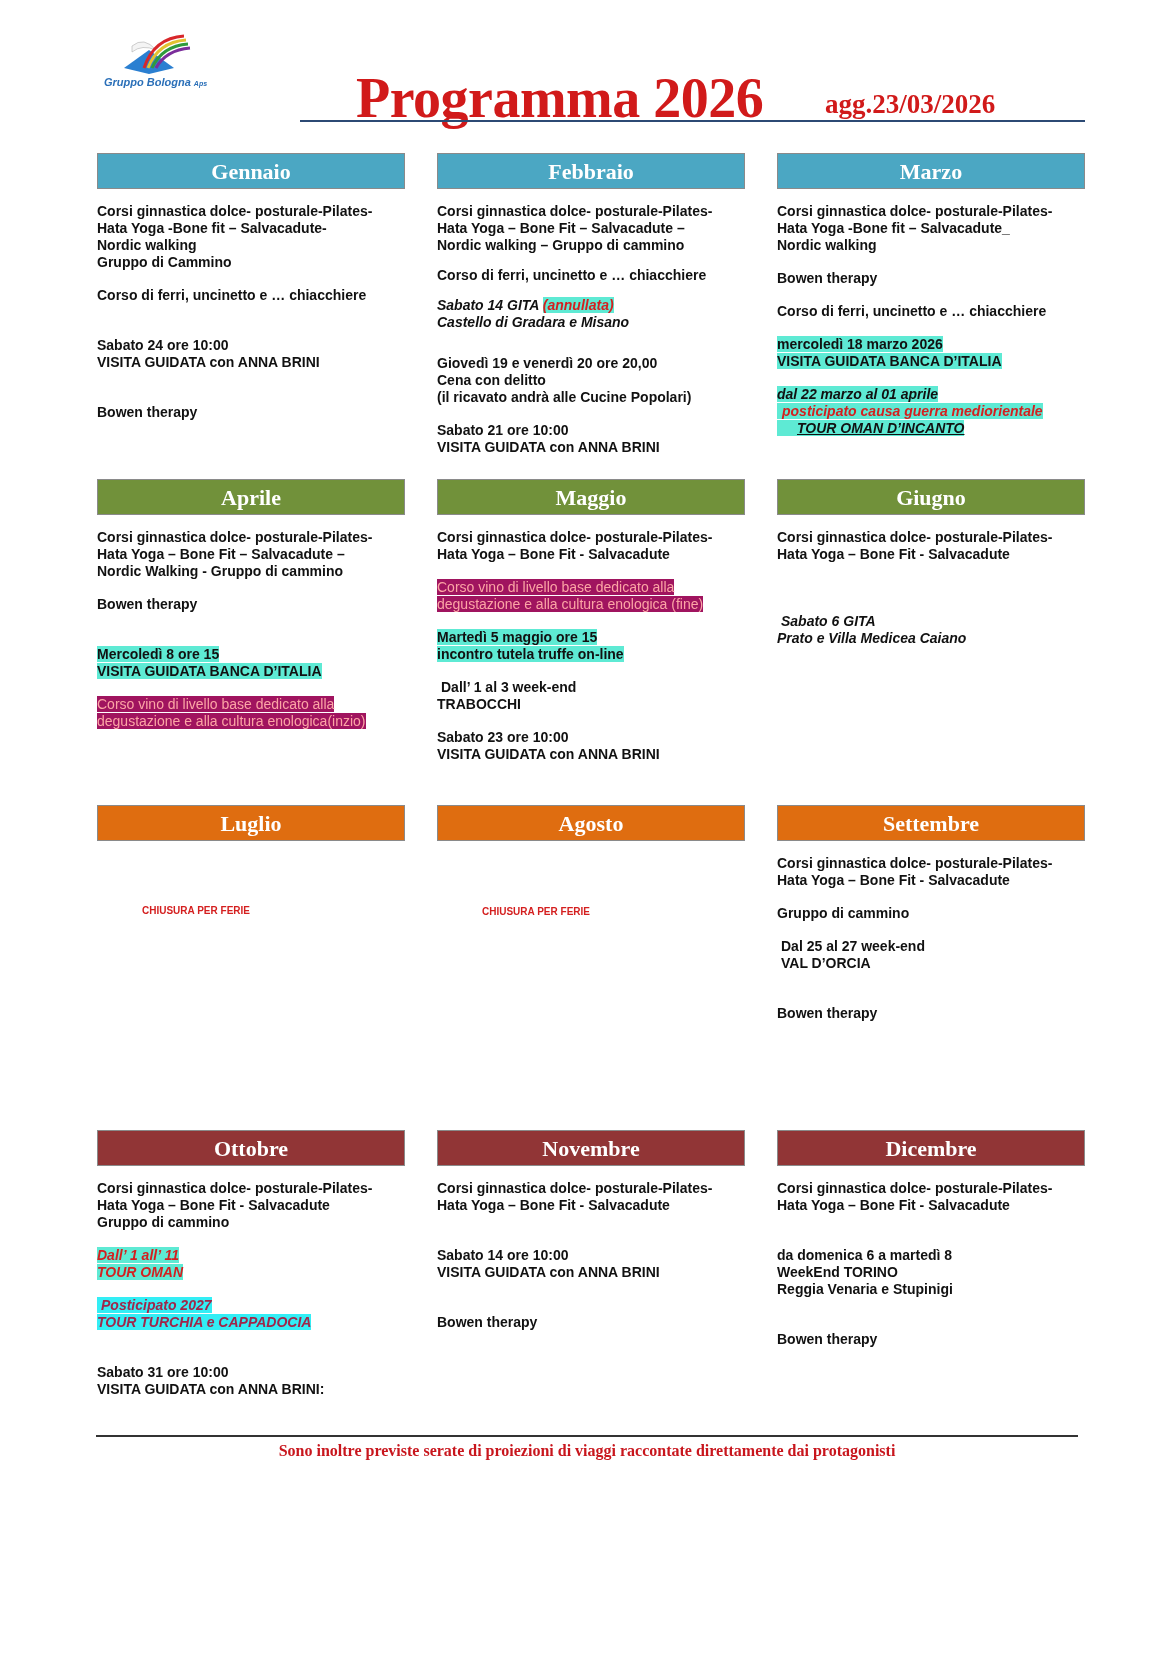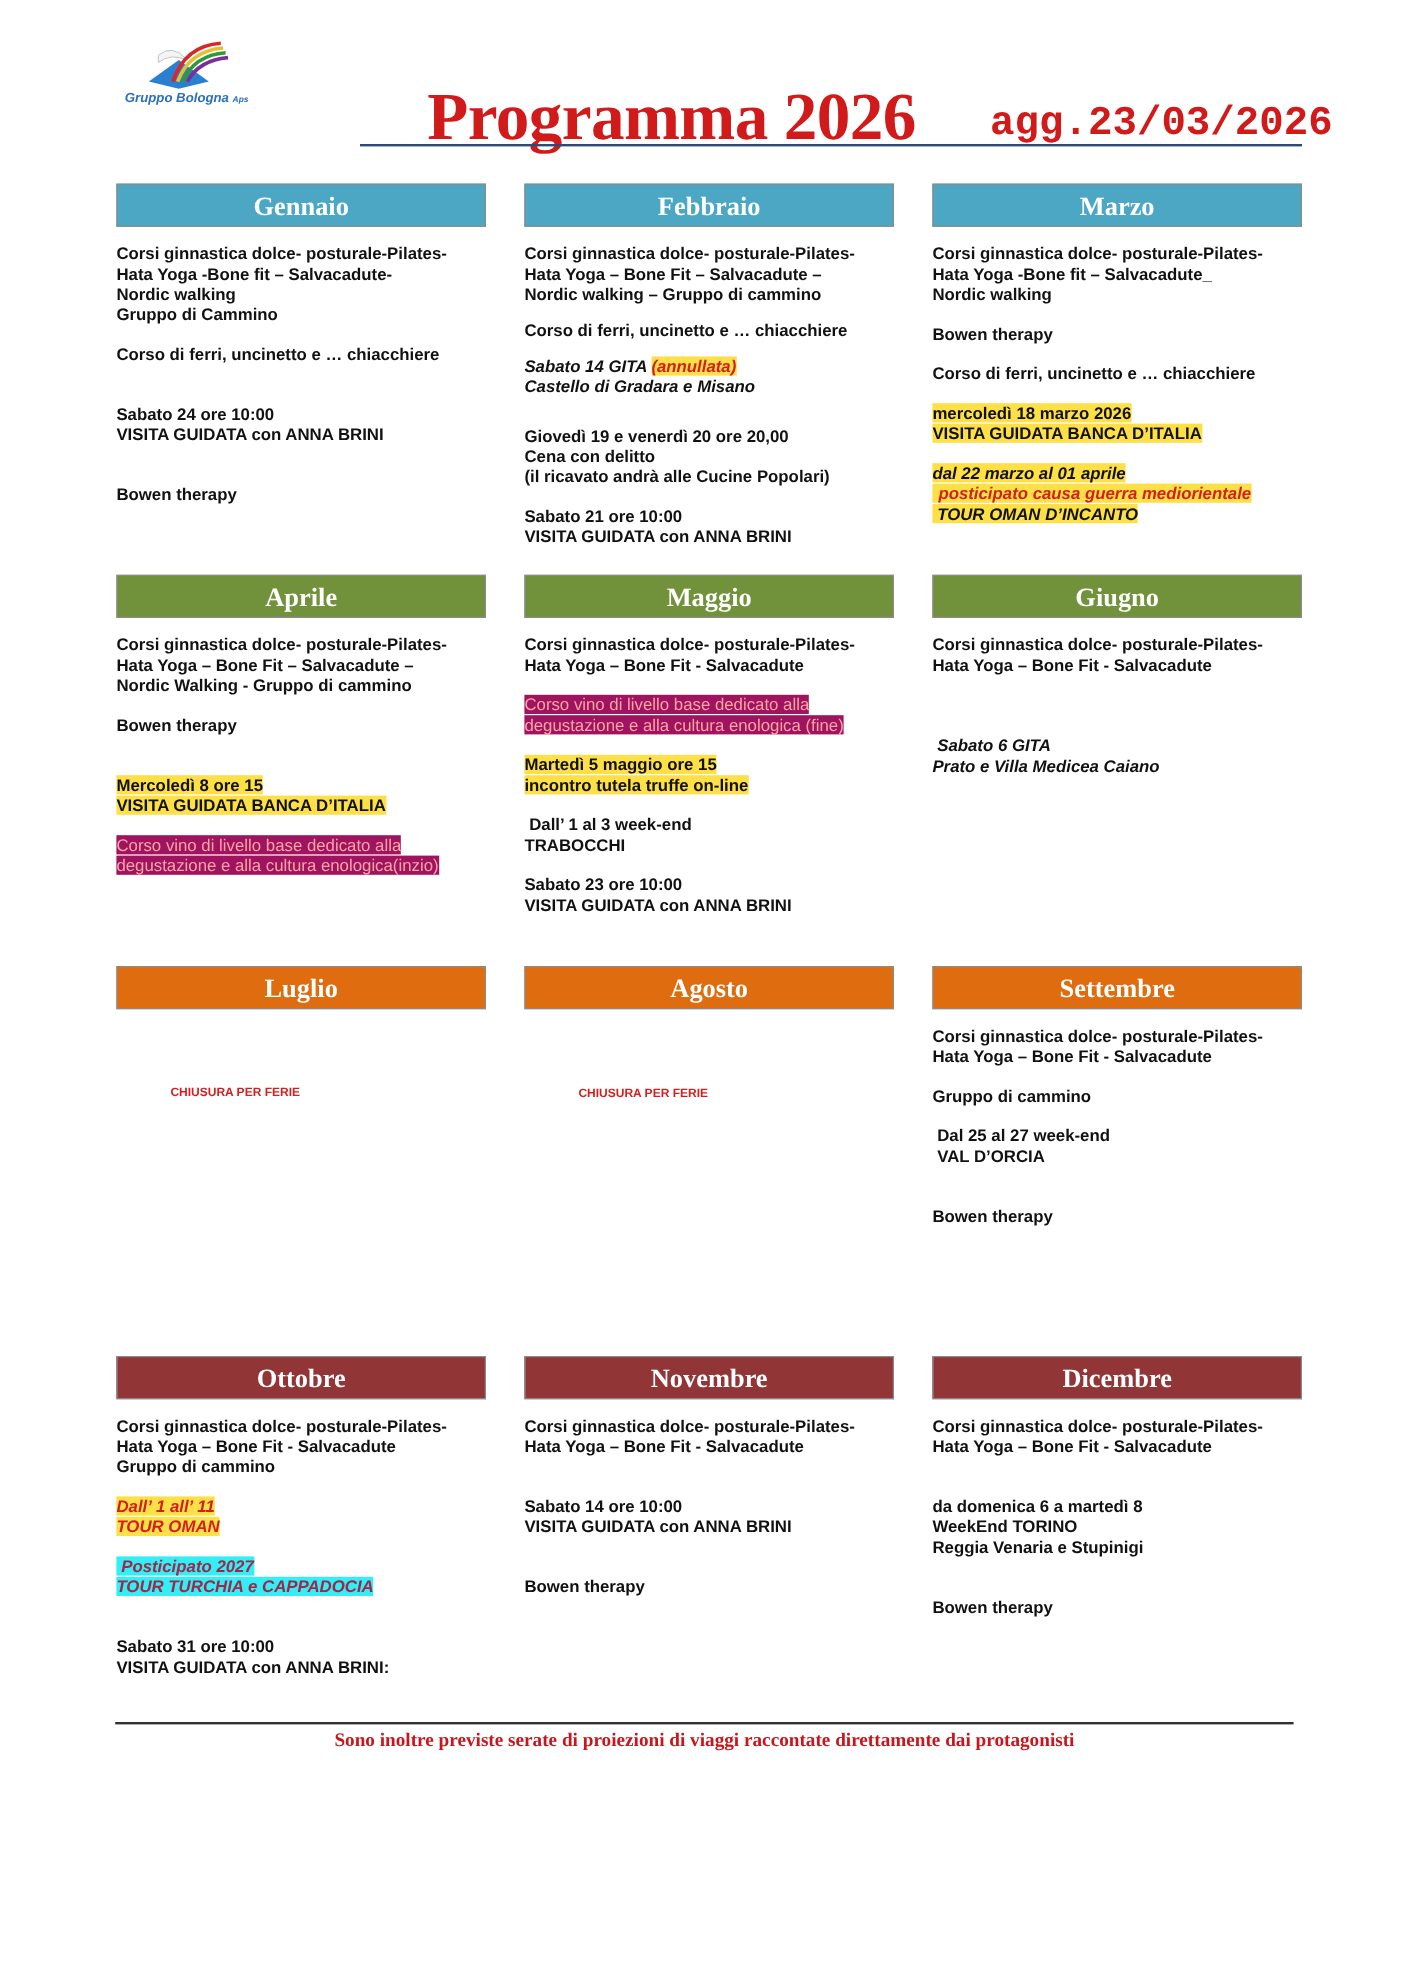--- a/index.html
+++ b/index.html
@@ -4,35 +4,35 @@
   <style>
     html, body { margin: 0; padding: 0; background: #ffffff; }
     body { width: 1169px; height: 1655px; position: relative; overflow: hidden; font-family: "Liberation Sans", sans-serif; color: #111; }
 
     .logo { position: absolute; left: 104px; top: 28px; width: 110px; height: 68px; }
     .logo-text { position: absolute; left: 0; top: 48px; font-family: "Liberation Sans", sans-serif; font-style: italic; font-weight: bold; font-size: 11px; color: #2a6fb8; white-space: nowrap; }
     .logo-sub { position: absolute; left: 14px; top: 42px; font-size: 4px; color: #4a7fc0; }
 
     .title-wrap { position: absolute; left: 300px; top: 72px; width: 788px; height: 52px; }
     .title-main { position: absolute; left: 56px; top: 0; font-family: "Liberation Serif", serif; font-weight: bold; font-size: 56px; color: #d11a1a; letter-spacing: -0.5px; line-height: 52px; }
-    .title-sub { position: absolute; left: 525px; top: 14px; font-family: Liberation Mono, monospace; font-weight: bold; font-size: 34px; color: #d11a1a; line-height: 36px; }
+    .title-sub { position: absolute; left: 525px; top: 14px; font-family: Liberation Serif, serif; font-weight: bold; font-size: 27px; color: #d11a1a; line-height: 36px; }
     .title-rule { position: absolute; left: 300px; top: 120px; width: 785px; height: 2px; background: #2c4a74; }
 
     .month { position: absolute; width: 308px; }
     .month-header { height: 36px; line-height: 36px; text-align: center; font-family: "Liberation Serif", serif; font-weight: bold; font-size: 22px; color: #ffffff; border: 1px solid #8a8a8a; box-sizing: border-box; }
     .h-blue { background: #4ba7c3; }
     .h-green { background: #71913a; }
     .h-orange { background: #df6d10; }
     .h-red { background: #913536; }
 
     .month-body { font-size: 14px; font-weight: bold; line-height: 17px; }
     .block { margin-top: 16px; }
     .block:first-child { margin-top: 14px; }
     .line { display: block; white-space: nowrap; }
-    .hl-yellow { background: #fde047; margin-top: 44px; }
+    .hl-yellow { background: #5eead4; margin-top: 44px; }
     .hl-cyan { background: #33eef5; }
     .hl-wine { background: #a0145f; color: #fca5a5; font-weight: normal; }
     .it { font-style: italic; }
     .red { color: #d41f1f; }
     .maroon-text { color: #a0264a; }
     .indent { padding-left: 4px; }
 
     .closure { color: #d41f1f; font-size: 10px; font-weight: bold; }
 
     .footer-rule { position: absolute; left: 96px; top: 1435px; width: 982px; height: 2px; background: #333; }
@@ -126,21 +126,21 @@
     <div class="block">
       <span class="line">Corso di ferri, uncinetto e … chiacchiere</span>
     </div>
     <div class="block">
       <span class="line"><span class="hl-yellow">mercoledì 18 marzo 2026</span></span>
       <span class="line"><span class="hl-yellow">VISITA GUIDATA BANCA D’ITALIA</span></span>
     </div>
     <div class="block">
       <span class="line it"><span class="hl-yellow">dal 22 marzo al 01 aprile</span></span>
       <span class="line it"><span class="hl-yellow red" style="padding-left:5px;">posticipato causa guerra mediorientale</span></span>
-      <span class="line it"><span class="hl-yellow" style="padding-left:4px;">TOUR OMAN D’INCANTO</span></span>
+      <span class="line it"><span class="hl-yellow" style="padding-left:20px;text-decoration:underline;">TOUR OMAN D’INCANTO</span></span>
     </div>
   </div>
 </div>
 
 <div class="month" style="left:97px; top:479px;">
   <div class="month-header h-green">Aprile</div>
   <div class="month-body">
     <div class="block">
       <span class="line">Corsi ginnastica dolce- posturale-Pilates-</span>
       <span class="line">Hata Yoga – Bone Fit – Salvacadute –</span>

